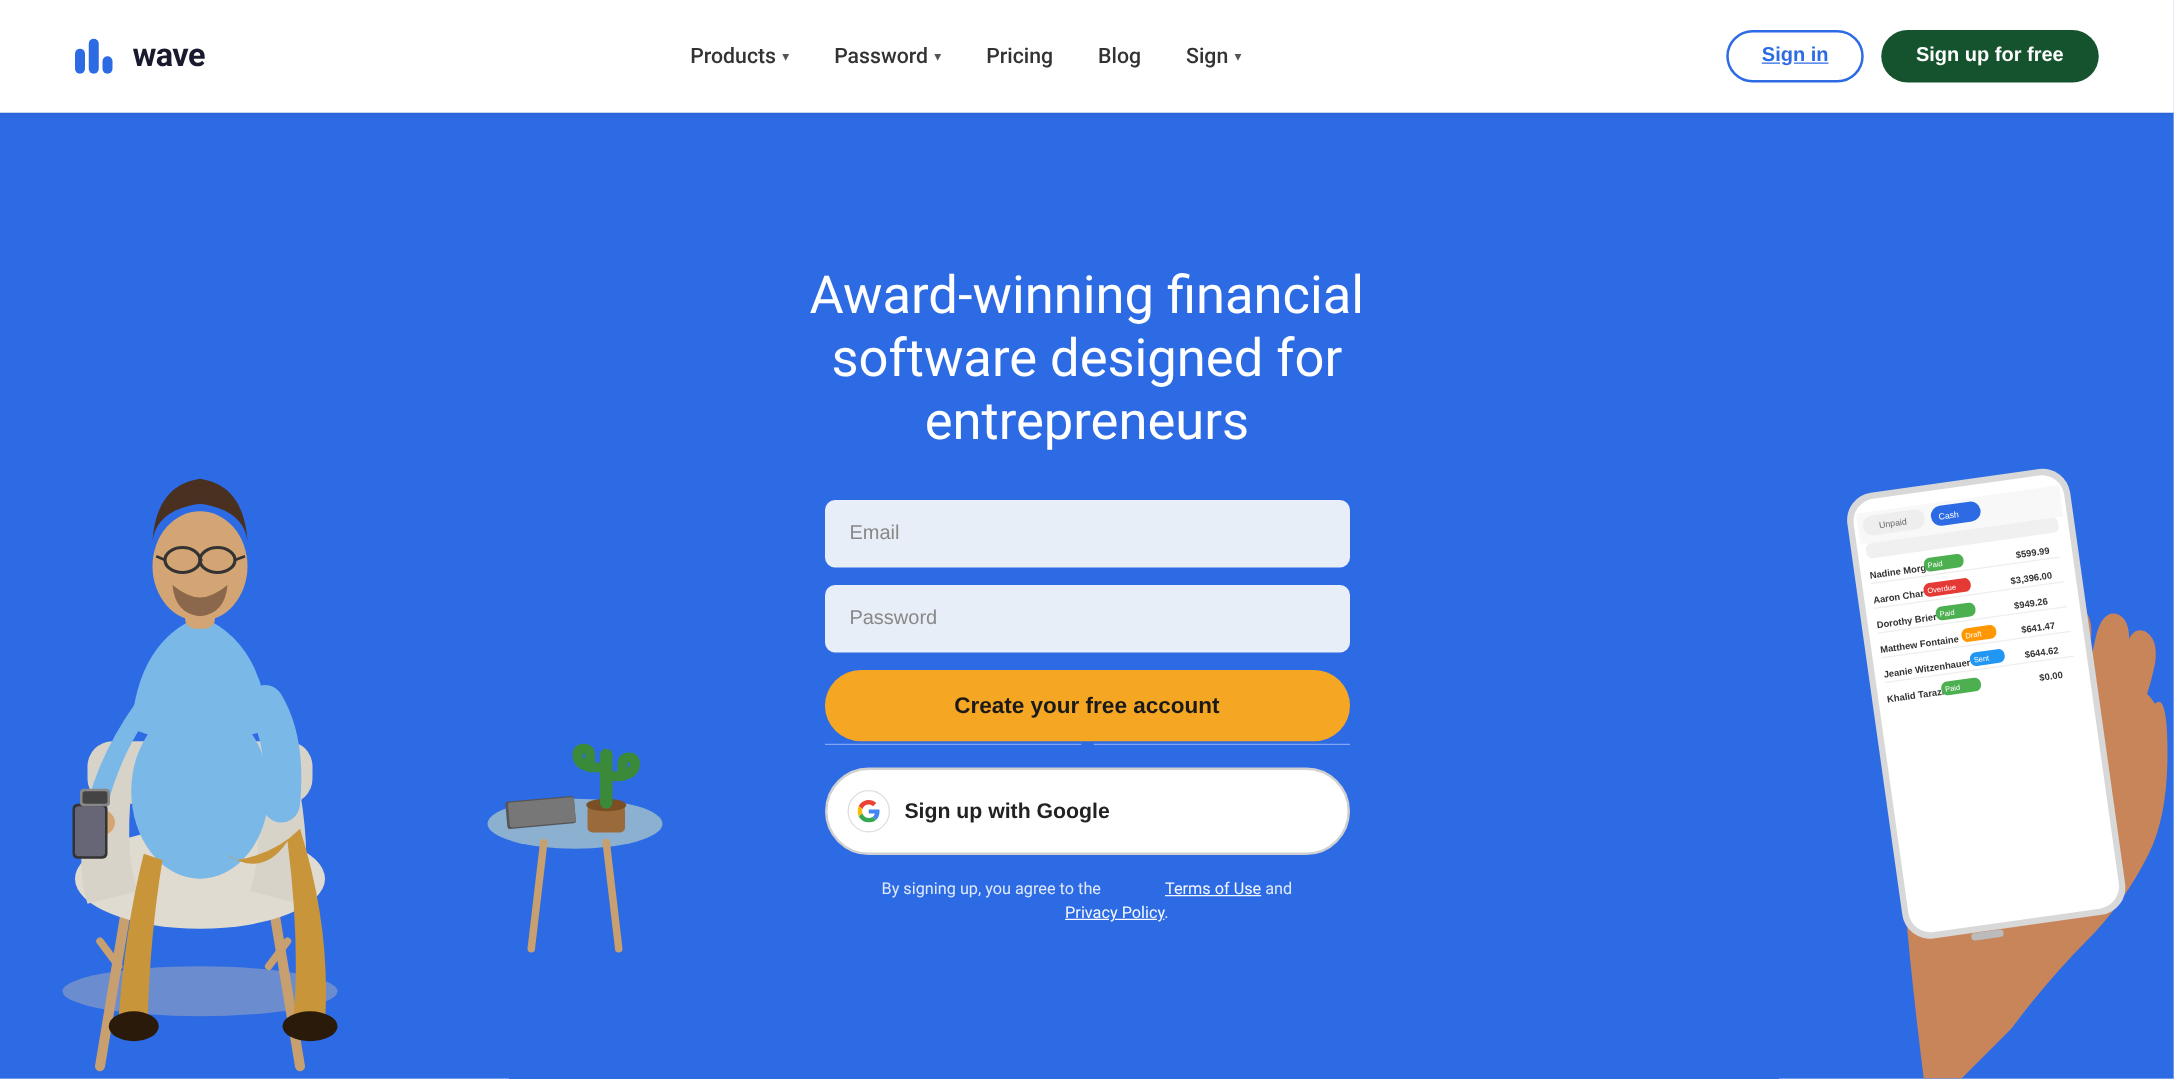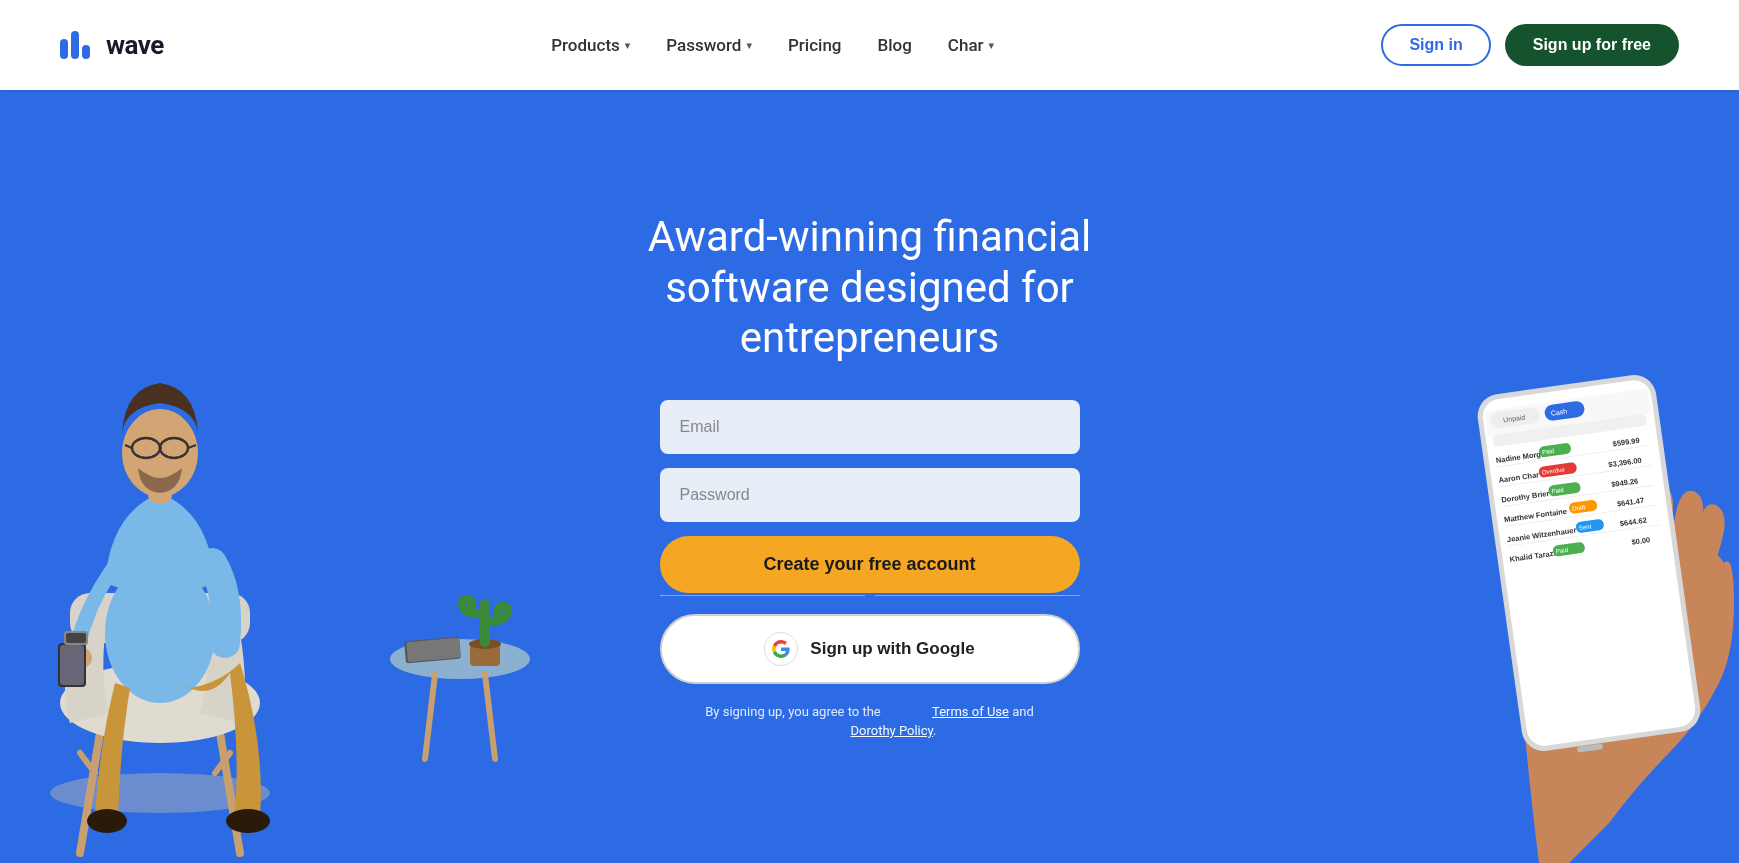--- a/index.html
+++ b/index.html
@@ -68,20 +68,21 @@
     }
     .btn-signin {
       padding: 10px 26px;
       border: 2px solid #2d6be4;
       border-radius: 50px;
       background: transparent;
       color: #2d6be4;
       font-size: 16px;
       font-weight: 600;
       cursor: pointer;
+      text-decoration: underline;
     }
     .btn-signup-free {
       padding: 12px 28px;
       border: none;
       border-radius: 50px;
       background: #14532d;
       color: #fff;
       font-size: 16px;
       font-weight: 600;
       cursor: pointer;
@@ -156,21 +157,20 @@
       padding: 16px;
       border-radius: 50px;
       border: 2px solid #d0d0d0;
       background: #fff;
       color: #222;
       font-size: 17px;
       font-weight: 700;
       cursor: pointer;
       display: flex;
       align-items: center;
-      justify-content: center;
       gap: 12px;
       margin-bottom: 18px;
     }
     .google-icon-circle {
       width: 34px;
       height: 34px;
       border-radius: 50%;
       border: 1px solid #ddd;
       display: flex;
       align-items: center;
@@ -236,21 +236,21 @@
       <span>Password</span>
       <span class="chevron">▾</span>
     </a>
     <a class="nav-item">
       <span>Pricing</span>
     </a>
     <a class="nav-item">
       <span>Blog</span>
     </a>
     <a class="nav-item">
-      <span>Char</span>
+      <span>Sign</span>
       <span class="chevron">▾</span>
     </a>
   </div>
 
   <div class="navbar-right">
     <button class="btn-signin">Sign in</button>
     <button class="btn-signup-free">Sign up for free</button>
   </div>
 </nav>
 
@@ -356,21 +356,21 @@
             <path fill="none" d="M0 0h48v48H0z"></path>
           </svg>
         </div>
         <span>Sign up with Google</span>
       </button>
 
       <p class="terms-text">
         <span>By signing up, you agree to the</span>
         <a href="#">Terms of Use</a>
         <span>and</span>
-        <a href="#">Dorothy Policy</a><span>.</span>
+        <a href="#">Privacy Policy</a><span>.</span>
       </p>
     </div>
   </div>
 
   <div class="hero-phone">
     <div style="position:absolute; right:0; bottom:0; width:380px; height:680px;">
       
       <svg viewBox="0 0 380 680" width="380" height="680" xmlns="http://www.w3.org/2000/svg">
 
         <path d="M180,680 Q170,600 165,540 Q160,480 170,440 Q180,400 200,390 Q220,380 240,400 Q270,370 290,390 Q310,360 330,385 Q350,355 365,380 Q375,370 375,420 Q375,470 360,500 Q340,540 310,570 Q280,600 250,640 Q230,660 210,680 Z" fill="#c8855a"></path>

